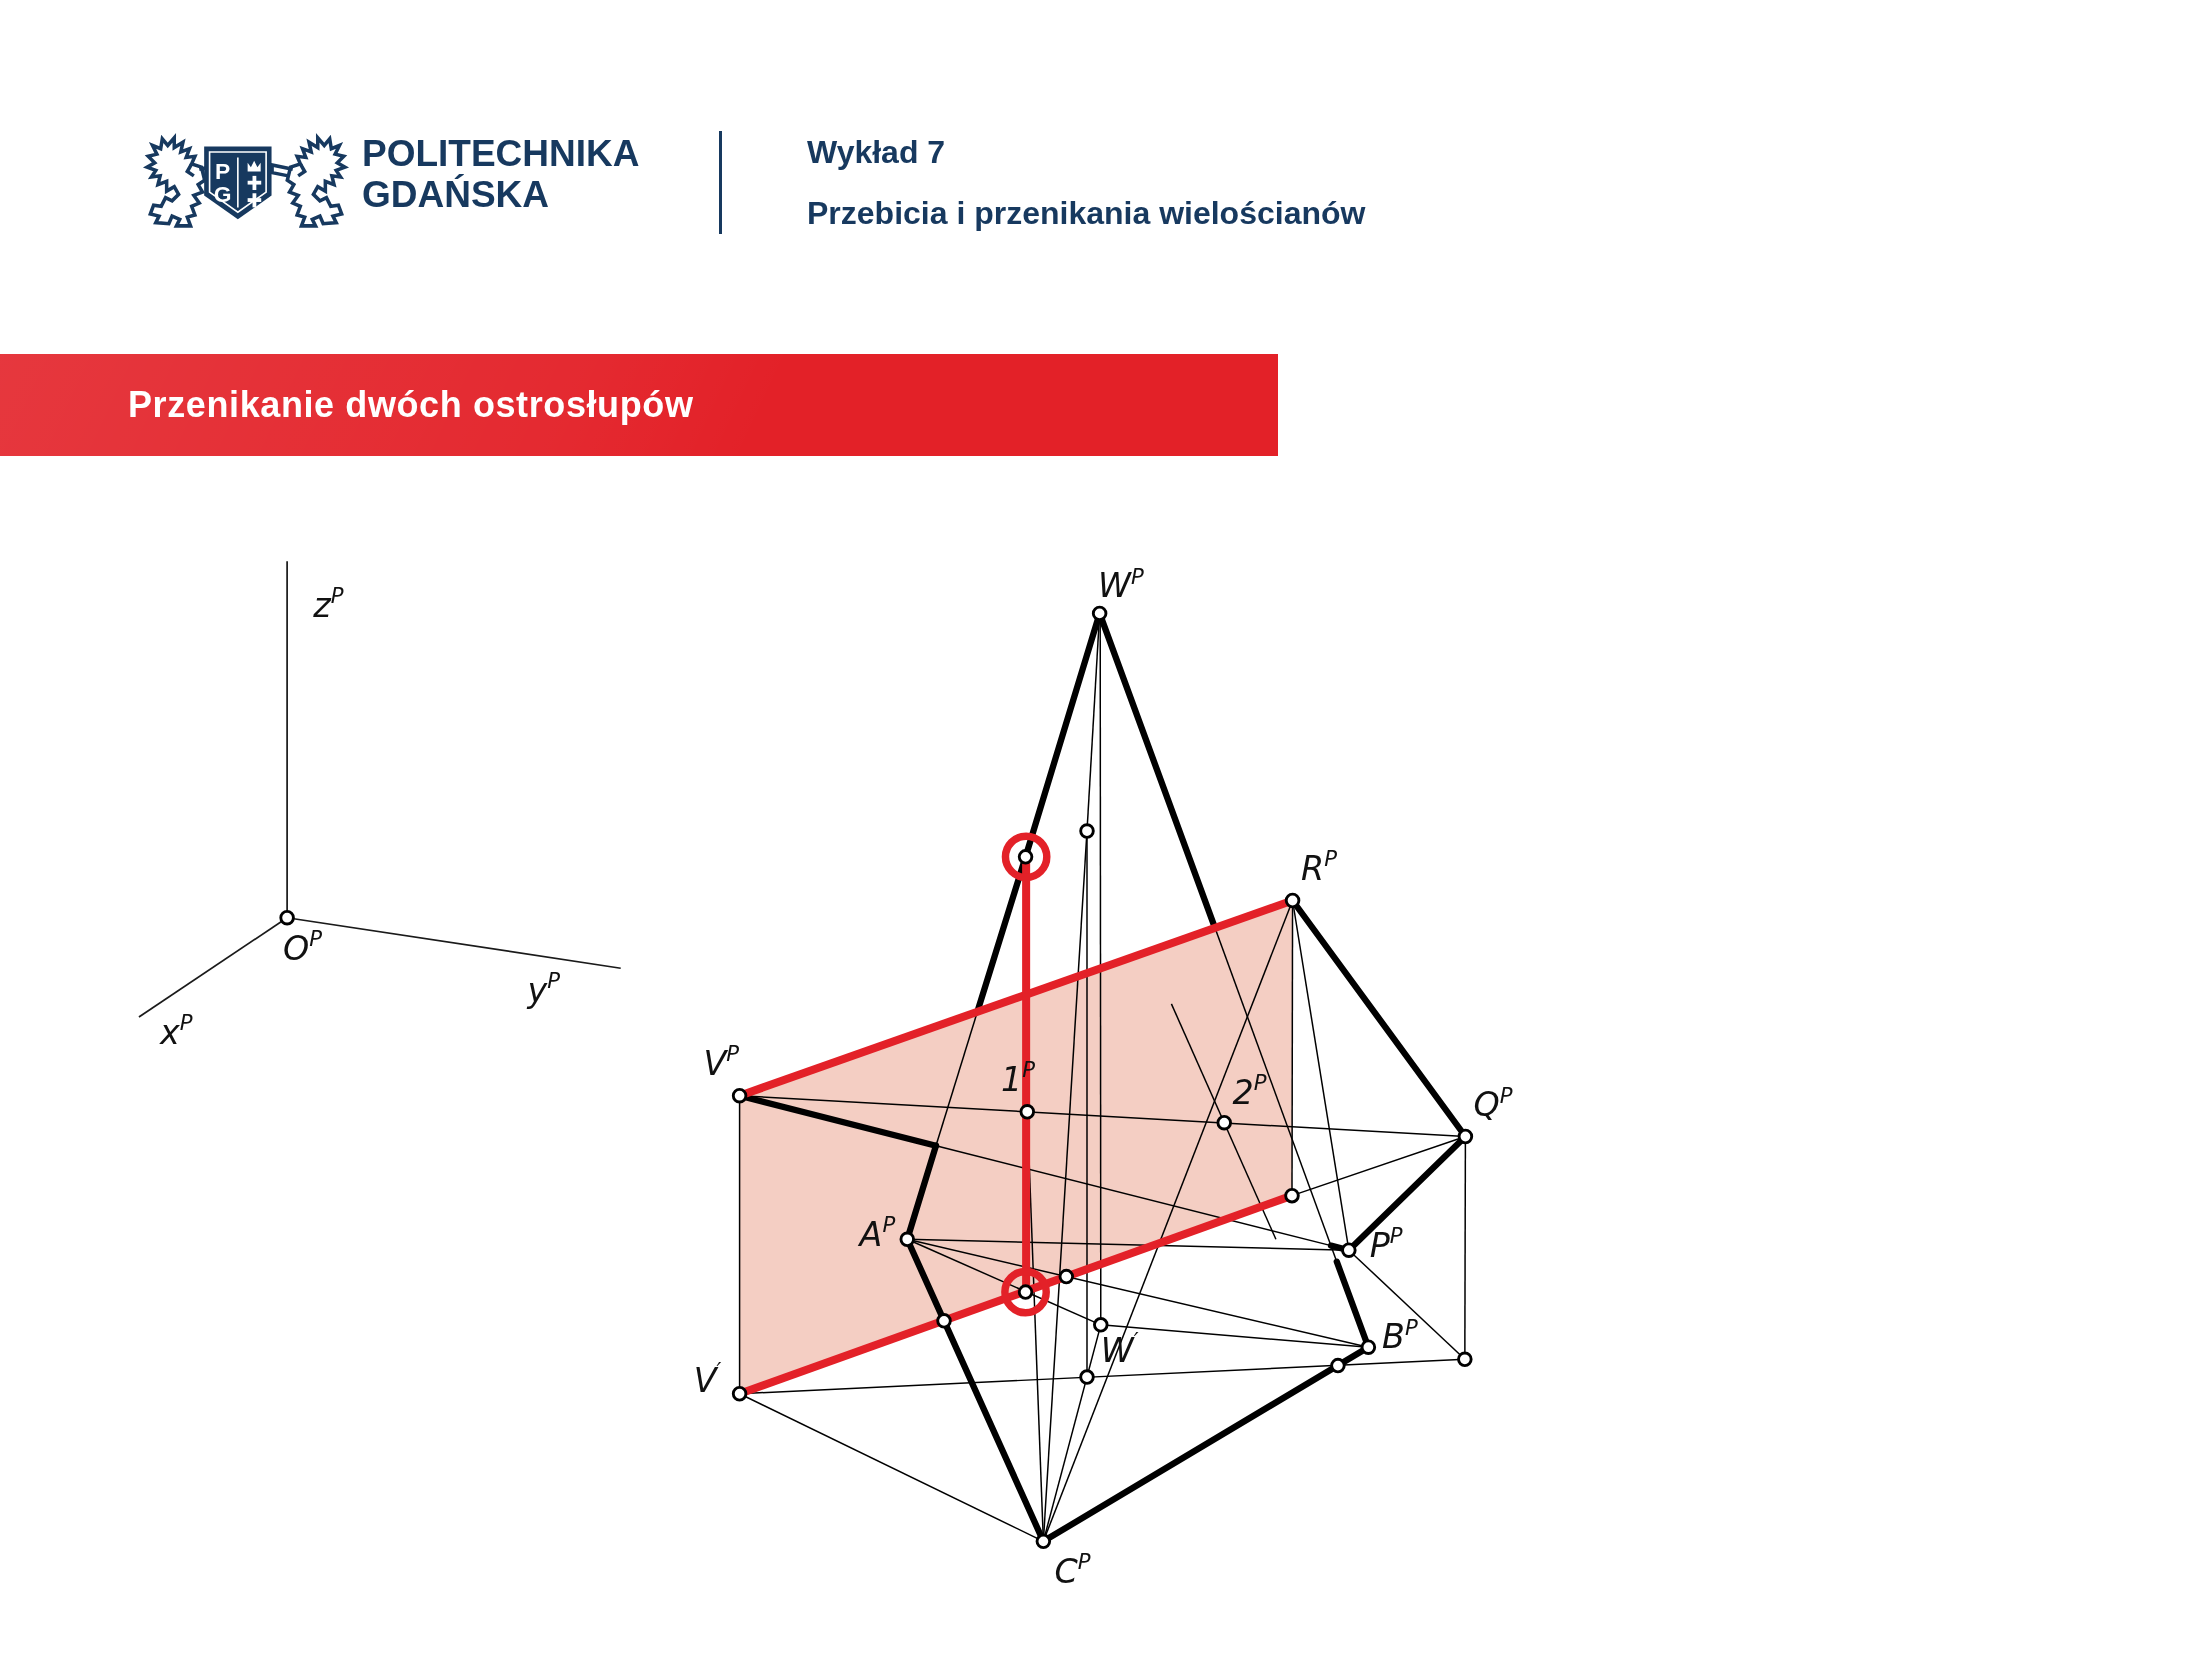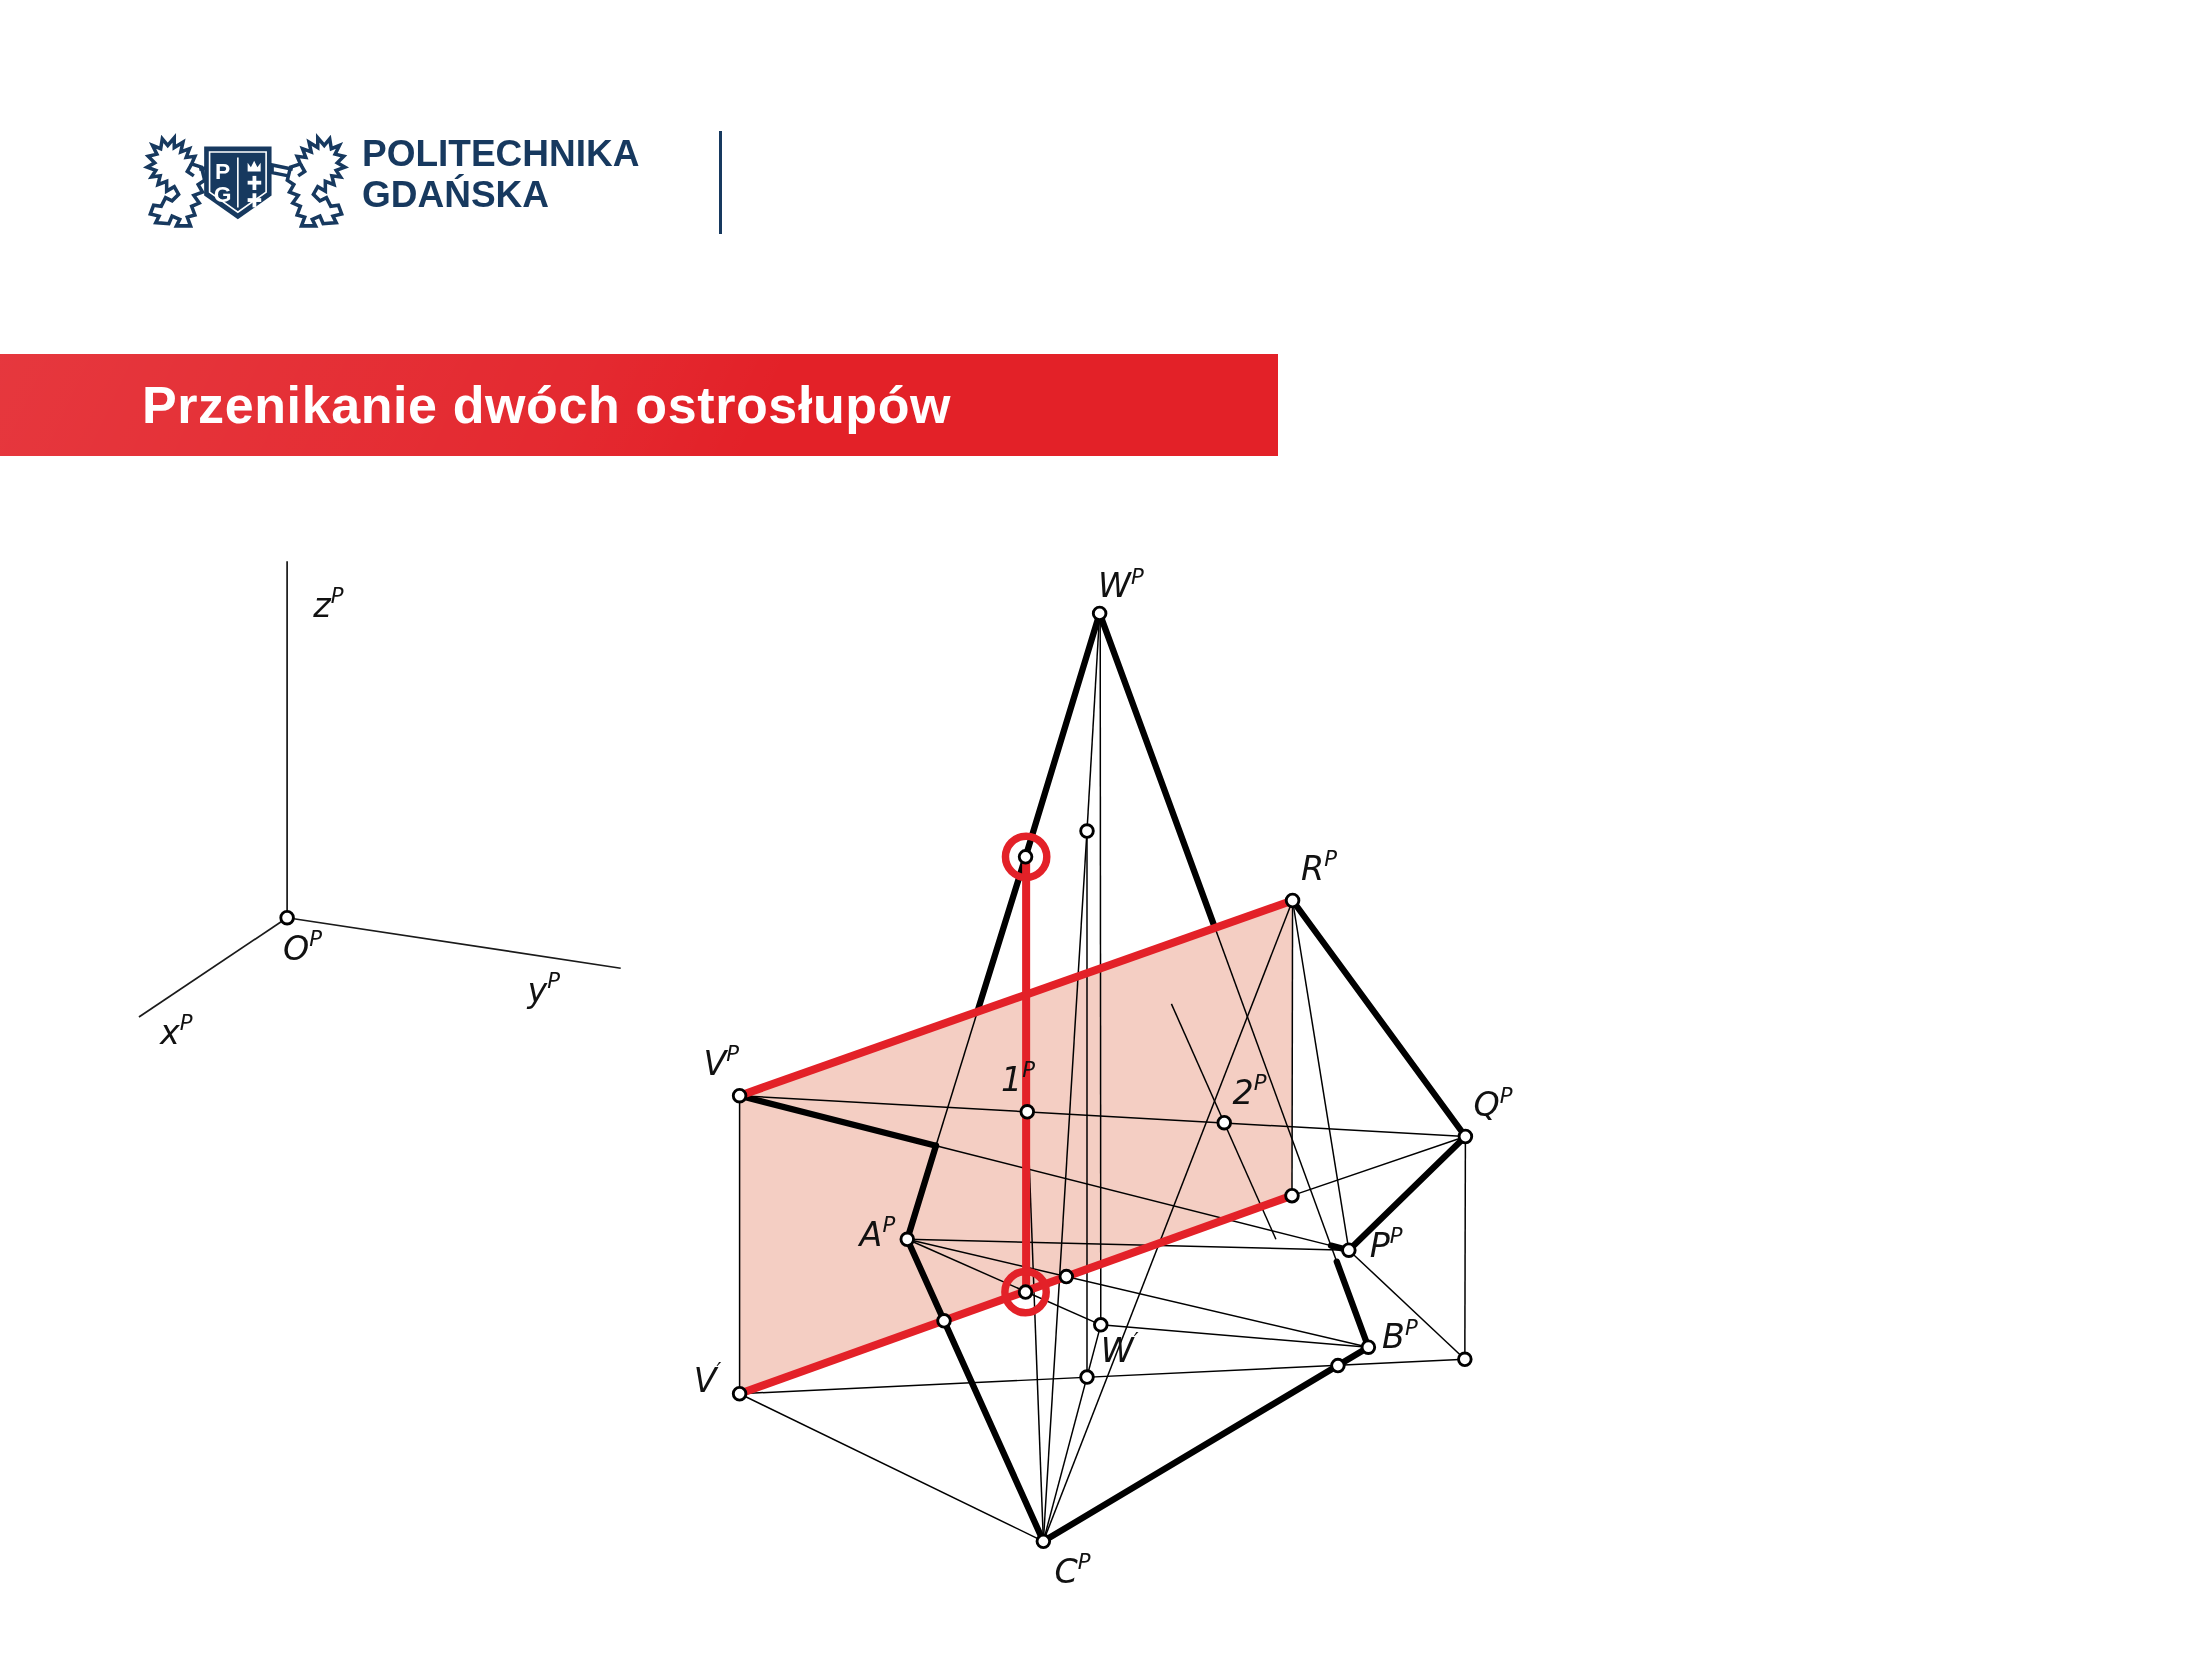--- a/index.html
+++ b/index.html
@@ -10,22 +10,22 @@
   .logo-svg{position:absolute;left:137px;top:115px;width:218px;height:125px;}
   .brand{position:absolute;left:362px;top:133px;width:333px;color:#17395f;
          font-weight:bold;font-size:37px;line-height:41px;letter-spacing:0px;}
   .hdr-divider{position:absolute;left:719px;top:131px;width:2.9px;height:103px;background:#17395f;}
   .lecture{position:absolute;left:807px;top:133px;color:#17395f;font-weight:bold;font-size:32px;line-height:38px;}
   .lecture .sub{margin-top:23px;}
 
   
   .title-bar{position:absolute;left:0;top:354px;width:1278px;height:102px;background:#e32128;
              background-image:linear-gradient(115deg,rgba(255,255,255,0.10) 0%,rgba(255,255,255,0.04) 45%,rgba(255,255,255,0) 60%);}
-  .title-bar span{position:absolute;left:142px;top:0;line-height:102px;color:#ffffff;
-                  font-weight:bold;font-size:52px;letter-spacing:0.6px;white-space:nowrap;}
+  .title-bar span{position:absolute;left:128px;top:0;line-height:102px;color:#ffffff;
+                  font-weight:bold;font-size:36px;letter-spacing:0.6px;white-space:nowrap;}
 
   
   #diagram{position:absolute;left:0;top:0;width:2205px;height:1654px;}
   .seg-axis{stroke:#1a1a1a;stroke-width:3;fill:none;}
   .seg-thin{stroke:#000000;stroke-width:2.6;fill:none;}
   .seg-thick{stroke:#000000;stroke-width:11;fill:none;stroke-linecap:round;}
   .seg-red{stroke:#e32128;stroke-width:14;fill:none;stroke-linecap:butt;}
   .ring{stroke:#e32128;stroke-width:13;fill:none;}
   .marker{fill:#ffffff;stroke:#000000;stroke-width:5;}
   .plane{fill:#f4cec3;}
@@ -64,20 +64,24 @@
     </g>
   </svg>
 
   <div class="brand">
     <div>POLITECHNIKA</div>
     <div>GDAŃSKA</div>
   </div>
 
   <div class="hdr-divider"></div>
 
+  <div class="lecture">
+    <div>Wykład 7</div>
+    <div class="sub">Przebicia i przenikania wielościanów</div>
+  </div>
 </div>
 
 <div class="title-bar">
   <span>Przenikanie dwóch ostrosłupów</span>
 </div>
 
 <svg id="diagram" viewBox="0 0 3840 2880">
     <g>
       <polygon class="plane" points="1288,1908 2251,1568 2250,2082 1288,2427"></polygon>
     </g>

